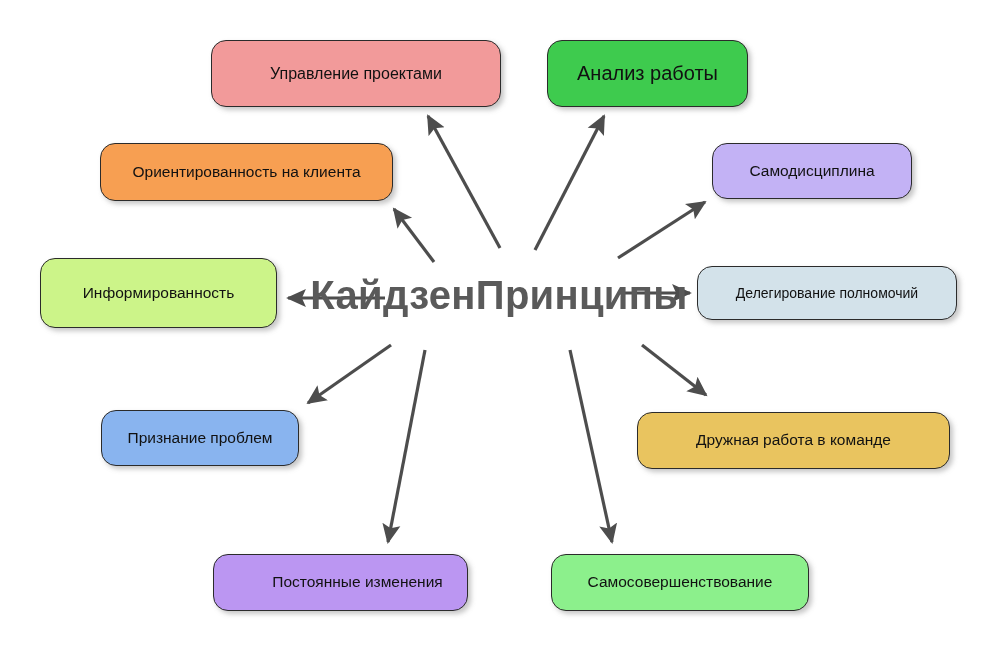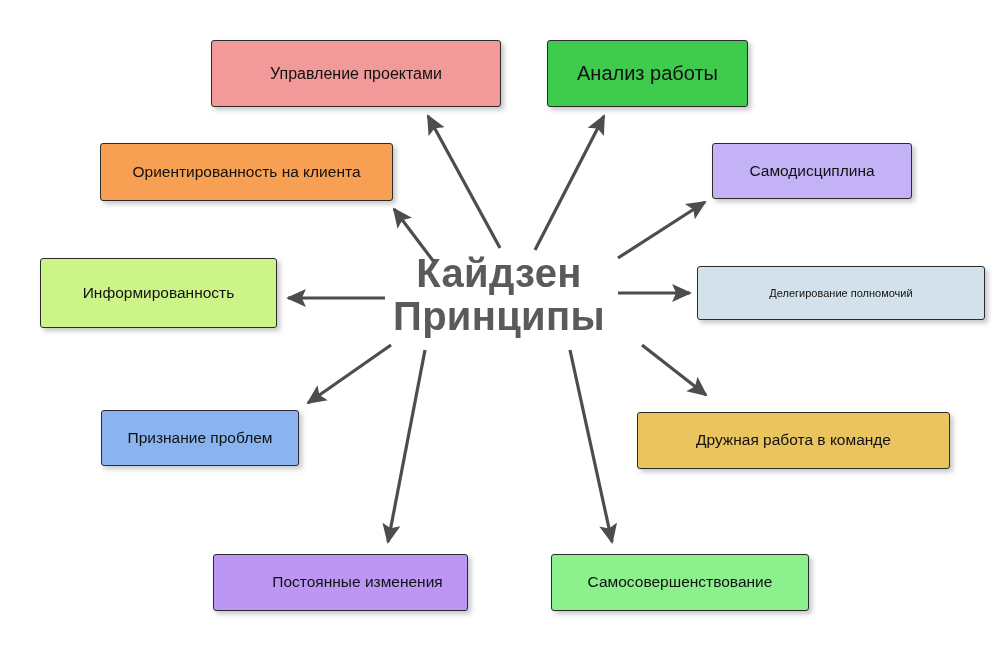--- a/index.html
+++ b/index.html
@@ -21,21 +21,21 @@
     position: absolute;
     left: 0;
     top: 0;
     width: 999px;
     height: 668px;
   }
   .node {
     position: absolute;
     box-sizing: border-box;
     border: 1.2px solid #2b2b2b;
-    border-radius: 3px;
+    border-radius: 15px;
     display: flex;
     align-items: center;
     justify-content: center;
     text-align: center;
     color: #111111;
     font-size: 15.5px;
     line-height: 1.32;
     padding: 4px 10px;
     box-shadow: 3px 3px 5px rgba(120,120,120,0.42);
     z-index: 3;
@@ -43,21 +43,20 @@
   .node span {
     display: block;
   }
   #center-hub {
     position: absolute;
     left: 338px;
     top: 240px;
     width: 322px;
     height: 110px;
     display: flex;
-    flex-direction: column;
     align-items: center;
     justify-content: center;
     z-index: 5;
   }
   #center-hub .hub-line {
     font-size: 40px;
     font-weight: bold;
     color: #5a5a5a;
     letter-spacing: 0.3px;
     line-height: 1.07;
@@ -104,21 +103,21 @@
   <div class="node" style="left: 100px; top: 143px; width: 293px; height: 58px; background: rgb(247, 159, 82); border-color: rgb(43, 43, 43); font-size: 15.5px;">
     <span>Ориентированность на клиента</span>
   </div>
 
   <div class="node" style="left: 40px; top: 258px; width: 237px; height: 70px; background: rgb(204, 244, 137); border-color: rgb(43, 43, 43); font-size: 15.5px;">
     <div>
       <span>Информированность</span>
     </div>
   </div>
 
-  <div class="node" style="left: 697px; top: 266px; width: 288px; height: 54px; background: rgb(211, 226, 234); border-color: rgb(43, 43, 43); font-size: 11px;">
+  <div class="node" style="left: 697px; top: 266px; width: 260px; height: 54px; background: rgb(211, 226, 234); border-color: rgb(43, 43, 43); font-size: 14px;">
     <span>Делегирование полномочий</span>
   </div>
 
   <div class="node" style="left: 101px; top: 410px; width: 198px; height: 56px; background: rgb(137, 180, 239); border-color: rgb(43, 43, 43); font-size: 15.5px;">
     <span>Признание проблем</span>
   </div>
 
   <div class="node" style="left: 637px; top: 412px; width: 313px; height: 57px; background: rgb(233, 196, 95); border-color: rgb(43, 43, 43); font-size: 15.5px;">
     <span>Дружная работа в команде</span>
   </div>

